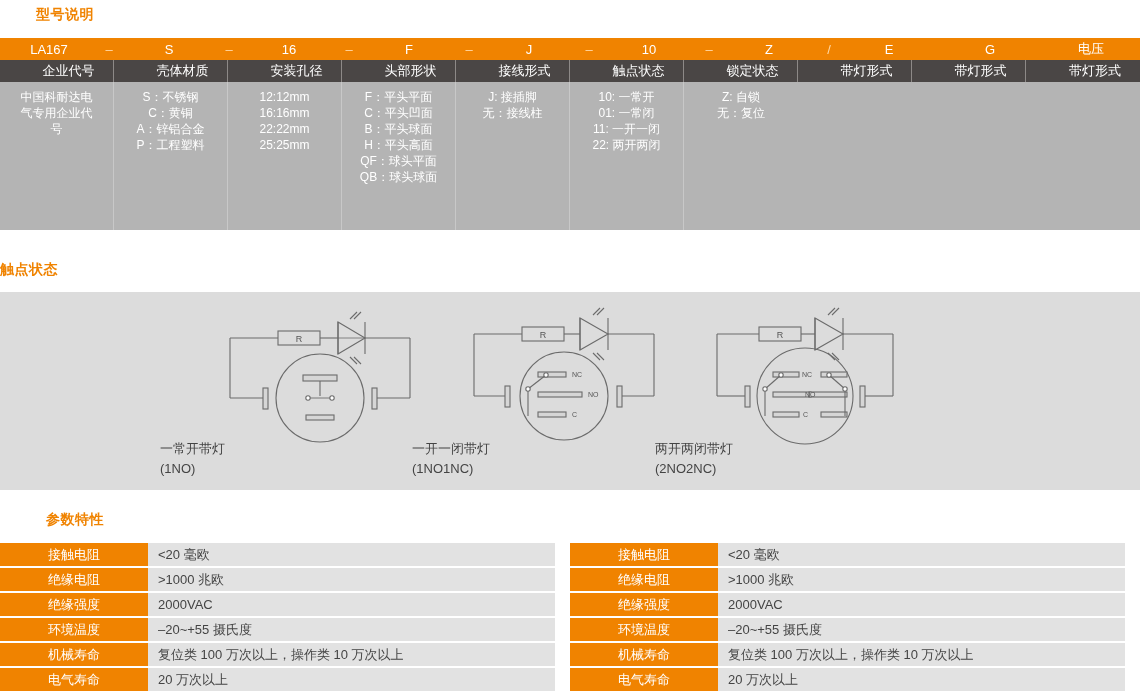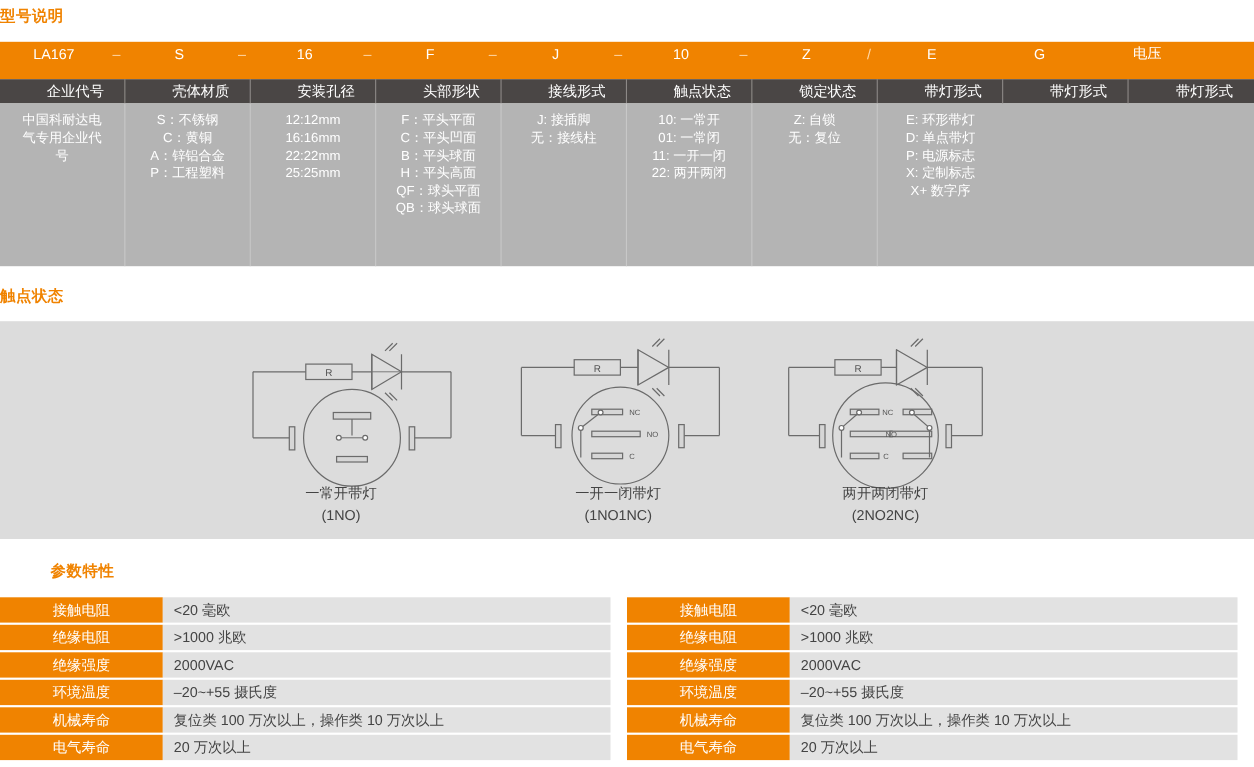--- a/index.html
+++ b/index.html
@@ -12,31 +12,31 @@
     position:relative;
   }
 
   
   .sec-title{
     font-size:14px;
     font-weight:bold;
     color:#F08300;
     letter-spacing:0.5px;
   }
-  #title-model{position:absolute;left:0px;top:6px;}
+  #title-model{position:absolute;left:0px;top:6px;padding-left:36px;}
   #title-contact{position:absolute;left:0px;top:261px;}
   #title-param{position:absolute;left:0px;top:511px;padding-left:46px;}
 
   
   #model-table{
     position:absolute;left:0px;top:38px;width:1140px;
   }
   .mt-row{display:flex;width:1140px;}
   .mt-orange{
-    background:#F08300;height:34px;
+    background:#F08300;height:22px;justify-content:space-between;
   }
   .mt-orange .cell{
     color:#ffffff;font-size:13px;
     display:flex;align-items:center;justify-content:center;
     height:22px;
   }
   .mt-orange .code{width:98px;}
   .mt-orange .dash{width:16px;color:#ffd9a8;}
   .mt-dark{
     background:#4A4645;height:22px;
@@ -77,21 +77,21 @@
   }
   .diagram{
     position:absolute;top:0px;width:300px;height:198px;
   }
   #diagram-1{left:160px;}
   #diagram-2{left:412px;}
   #diagram-3{left:655px;}
   .diagram svg{position:absolute;left:0;top:4px;}
 
   .dg-caption{
-    position:absolute;top:147px;width:300px;text-align:center;
+    position:absolute;top:147px;width:300px;
     font-size:13px;color:#444;line-height:20px;
   }
 
   
   .param-table{position:absolute;top:543px;width:555px;}
   #param-left{left:0px;}
   #param-right{left:570px;}
   .pr{display:flex;height:23px;margin-bottom:2px;}
   .pr .pl{
     width:148px;background:#F08300;color:#ffffff;
@@ -175,27 +175,20 @@
       </div>
       <div class="cell">
         <div class="line">10: 一常开</div>
         <div class="line">01: 一常闭</div>
         <div class="line">11: 一开一闭</div>
         <div class="line">22: 两开两闭</div>
       </div>
       <div class="cell">
         <div class="line">Z: 自锁</div>
         <div class="line">无：复位</div>
-      </div>
-      <div class="cell">
-        <div class="line">E: 环形带灯</div>
-        <div class="line">D: 单点带灯</div>
-        <div class="line">P: 电源标志</div>
-        <div class="line">X: 定制标志</div>
-        <div class="line">X+ 数字序</div>
       </div>
     </div>
 </div>
 
 <div id="contact-band">
 
   <div class="diagram" id="diagram-1">
     <svg width="300" height="150" viewBox="0 0 300 150">
       <g fill="none" stroke="#6b6b6b" stroke-width="1.1">
 

